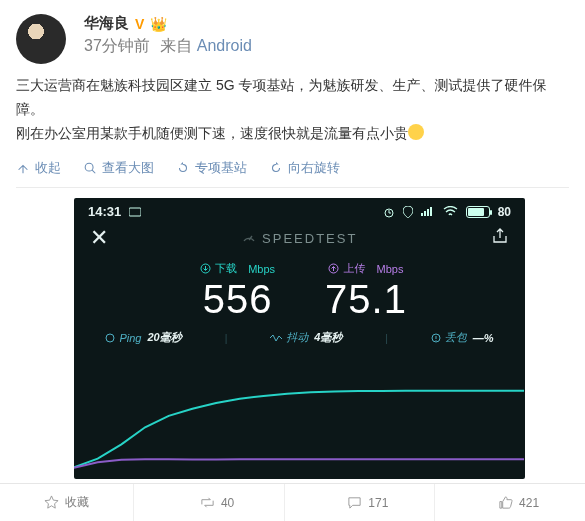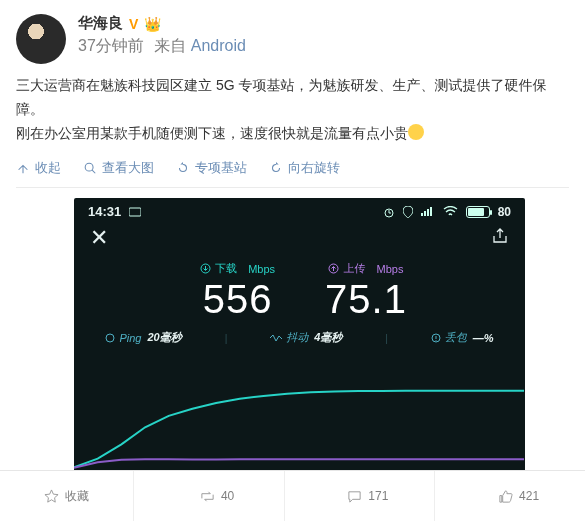--- a/index.html
+++ b/index.html
@@ -9,21 +9,21 @@
     width: 585px;
     height: 521px;
     overflow: hidden;
     color: #333;
   }
   .post {
     padding: 14px 16px 0 16px;
   }
   .header {
     display: flex;
-    gap: 12px;
+    gap: 18px;
   }
   .avatar {
     width: 50px; height: 50px; border-radius: 50%;
     background: radial-gradient(circle at 40% 35%, #e9d5b9 0 18%, #2a2a2a 18% 100%);
     flex-shrink: 0;
     overflow: hidden;
     position: relative;
   }
   .name-row { display: flex; align-items: center; gap: 6px; }
   .username { font-weight: 700; font-size: 15px; color: #333; }
@@ -113,21 +113,21 @@
   .stats-row .divider { color:#2a4a4f; }
   .stats-row .val { color:#e6f2f1; font-weight:600; margin-left:2px;}
 
   .chart { position:absolute; left:0; right:0; bottom:6px; height:90px; }
 
   
   .footer {
     position: fixed;
     bottom: 0; left: 0;
     width: 585px;
-    height: 51px;
+    height: 38px;
     border-top: 1px solid #e6e6e6;
     display: flex;
     background:#fff;
     gap:17px;
   }
   .footer .cell {
     flex: 1;
     display:flex; align-items:center; justify-content:center; gap:6px;
     font-size: 12px; color:#808080; cursor:pointer;
     border-right: 1px solid #eee;
@@ -224,20 +224,27 @@
           </svg>
         <div class="battery">
             <div class="fill"></div>
           </div>
         <span>80</span>
       </div>
     </div>
 
     <div class="shot-titlebar">
       <span class="x">✕</span>
+      <div class="brand">
+        <svg width="14" height="14" viewBox="0 0 14 14">
+            <path d="M2 10 A6 6 0 0 1 12 10" stroke="#7d8f8f" fill="none" stroke-width="1.3"></path>
+            <path d="M7 9 L10 5" stroke="#7d8f8f" stroke-width="1.3"></path>
+          </svg>
+        <span>SPEEDTEST</span>
+      </div>
       <span class="share">
         <svg viewBox="0 0 18 18">
             <path d="M3 9v6h12V9 M9 2v9 M6 5l3-3 3 3" stroke="#e6f2f1" fill="none" stroke-width="1.3"></path>
           </svg>
       </span>
     </div>
 
     <div class="metrics">
       <div class="metric">
         <div class="metric-label dl">

